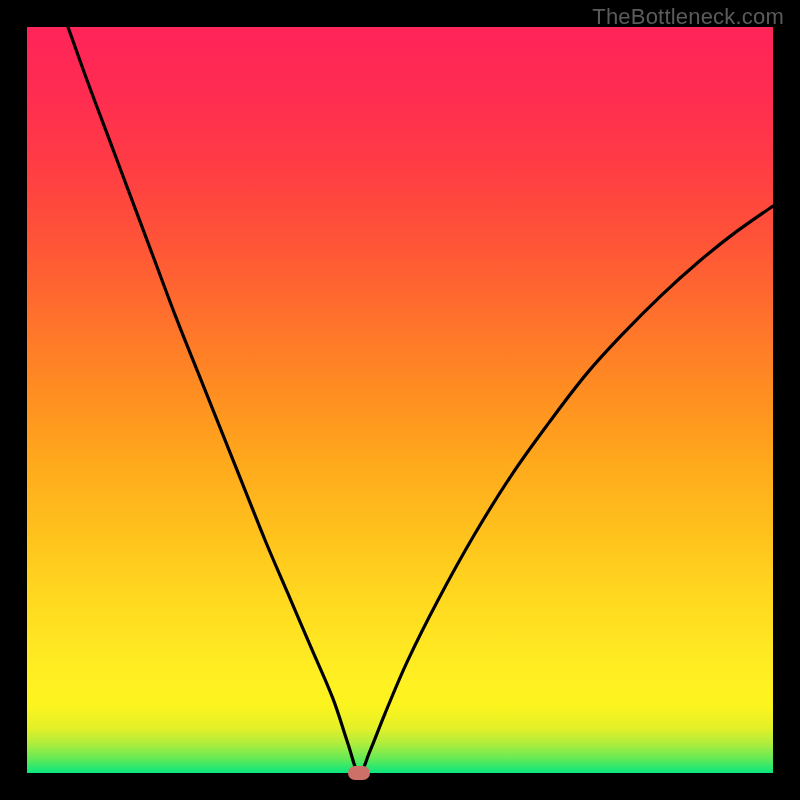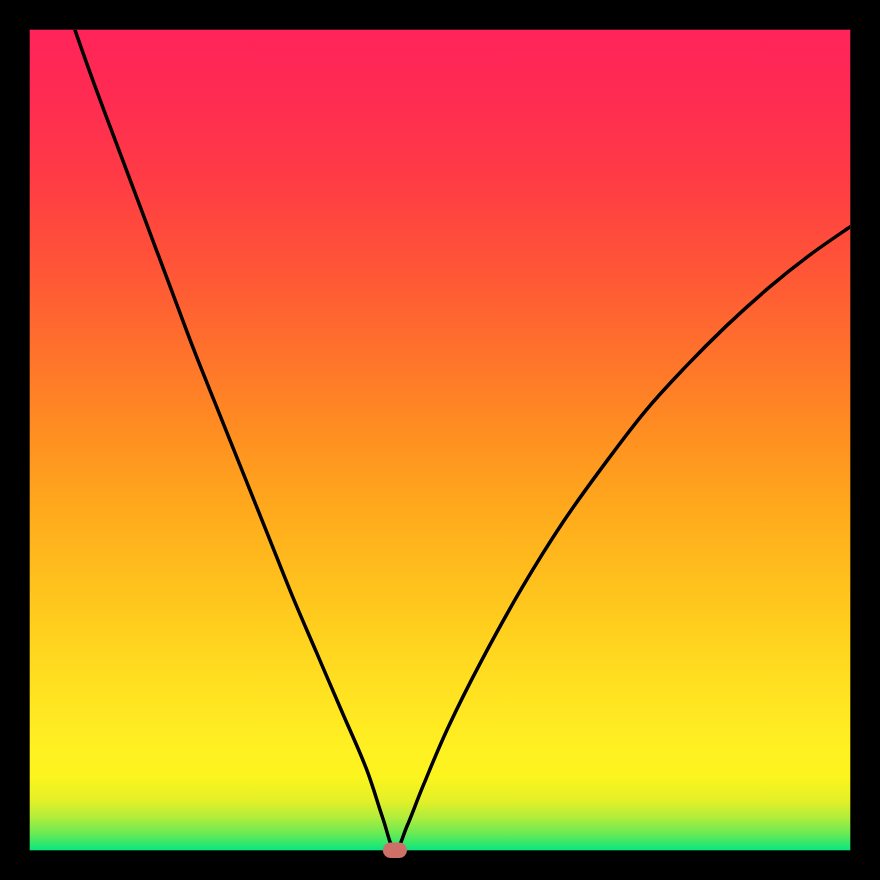--- a/index.html
+++ b/index.html
@@ -75,13 +75,14 @@
 <div class="frame">
   <div class="plot-area">
 
     <svg class="curve" width="746" height="746" viewBox="0 0 746 746">
       <path id="curve-path" fill="none" stroke="#000" stroke-width="3.2" stroke-linecap="round" d="M 41.03 0.00 C 44.39 9.40, 52.29 32.08, 59.68 52.22 C 67.07 72.36, 74.00 90.42, 82.06 111.90 C 90.12 133.38, 96.38 150.10, 104.44 171.58 C 112.50 193.06, 118.76 209.78, 126.82 231.26 C 134.88 252.74, 141.14 270.13, 149.20 290.94 C 157.26 311.75, 163.52 326.75, 171.58 346.89 C 179.64 367.03, 185.90 382.70, 193.96 402.84 C 202.02 422.98, 208.28 438.65, 216.34 458.79 C 224.40 478.93, 230.66 495.27, 238.72 514.74 C 246.78 534.21, 253.04 548.16, 261.10 566.96 C 269.16 585.76, 275.42 600.38, 283.48 619.18 C 291.54 637.98, 299.15 653.94, 305.86 671.40 C 312.57 688.86, 316.08 702.73, 320.78 716.16 C 325.48 729.59, 327.94 744.66, 331.97 746.00 C 336.00 747.34, 338.46 734.36, 343.16 723.62 C 347.86 712.88, 351.37 702.43, 358.08 686.32 C 364.79 670.21, 371.06 654.24, 380.46 634.10 C 389.86 613.96, 398.21 597.25, 410.30 574.42 C 422.39 551.59, 434.17 530.11, 447.60 507.28 C 461.03 484.45, 471.47 467.74, 484.90 447.60 C 498.33 427.46, 508.77 413.51, 522.20 395.38 C 535.63 377.25, 546.07 363.00, 559.50 346.89 C 572.93 330.78, 583.37 319.96, 596.80 305.86 C 610.23 291.76, 620.67 281.32, 634.10 268.56 C 647.53 255.80, 657.97 246.40, 671.40 234.99 C 684.83 223.58, 695.27 215.22, 708.70 205.15 C 722.13 195.08, 739.29 183.74, 746.00 179.04"></path>
     </svg>
 
     <div id="min-marker" class="minimum-marker" style="left: 331.97px; top: 746px;"></div>
   </div>
 
+  <div class="watermark">TheBottleneck.com</div>
 </div>
 
 </body></html>

